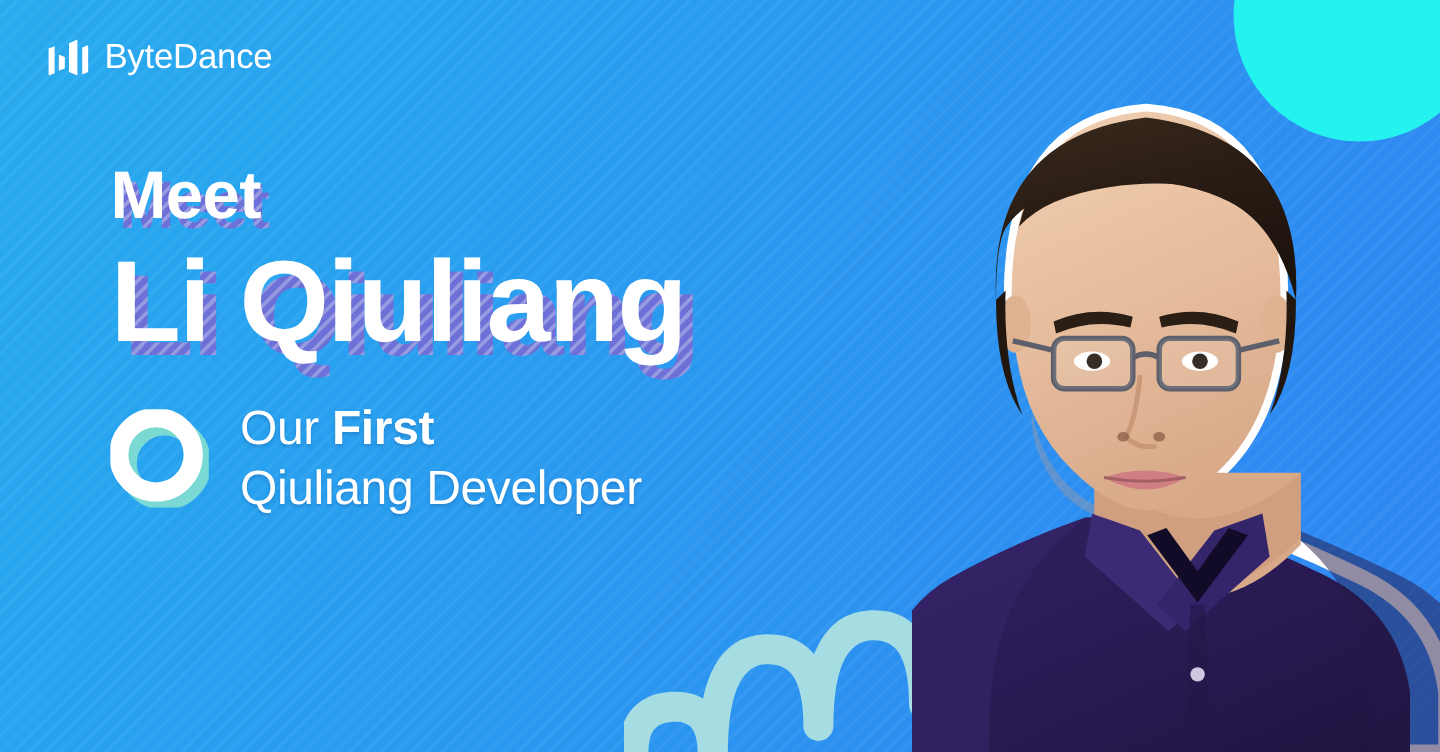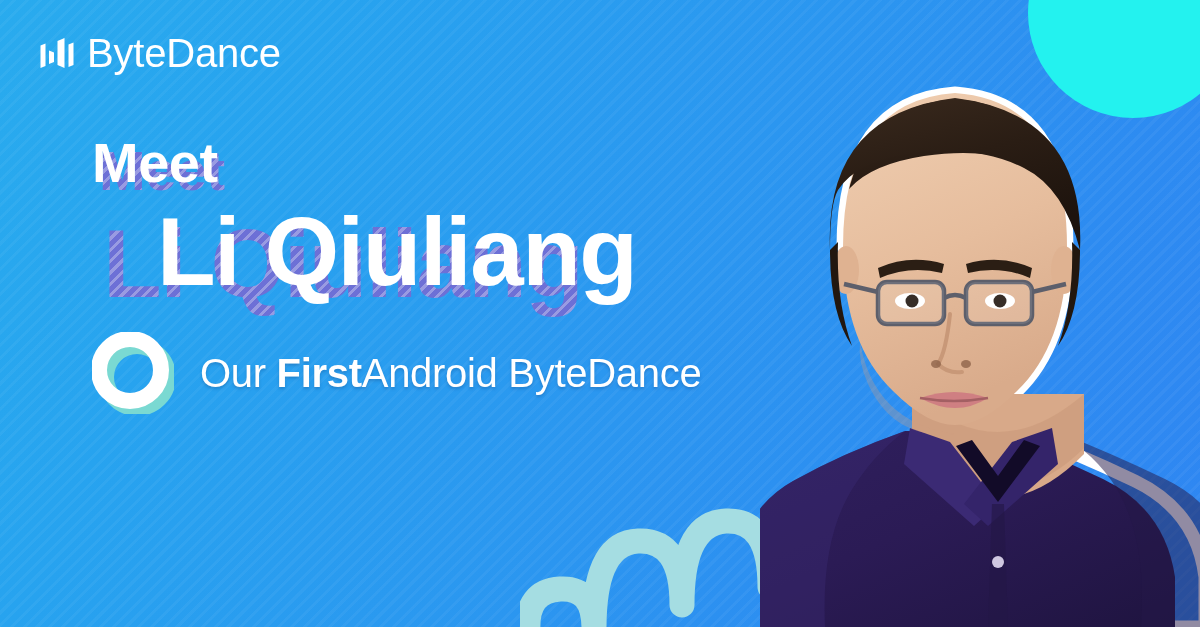--- a/index.html
+++ b/index.html
@@ -39,21 +39,21 @@
 
   
   .logo{
     position:absolute;left:40px;top:33px;
     display:flex;align-items:center;gap:13px;
     z-index:40;
   }
   .logo-mark{width:34px;height:30px;display:block;}
   .logo-word{
     color:#ffffff;
-    font-size:40px;
+    font-size:29px;
     font-weight:500;
     letter-spacing:-0.2px;
     line-height:1;
     white-space:nowrap;
   }
 
   
   .copy{
     position:absolute;
     left:92px;top:132px;
@@ -112,21 +112,21 @@
   }
   .ring-icon{
     position:relative;
     width:82px;height:82px;
     flex:0 0 82px;
     margin-right:26px;
   }
   .ring-icon svg{display:block;width:82px;height:82px;}
 
   .subtitle-lines{
-    display:flex;flex-direction:row;
+    display:flex;flex-direction:column;
     justify-content:center;
   }
   .sub-line{
     font-size:40px;
     line-height:50px;
     color:#ffffff;
     white-space:nowrap;
     letter-spacing:-0.3px;
     text-shadow:0 2px 3px rgba(20,70,130,0.30);
   }
@@ -288,19 +288,19 @@
 
     <div class="subtitle-row">
       <span class="ring-icon">
         <svg viewBox="0 0 82 82" xmlns="http://www.w3.org/2000/svg">
           <circle cx="45" cy="45" r="31" fill="none" stroke="#7ad9d2" stroke-width="16"></circle>
           <circle cx="38" cy="38" r="31" fill="none" stroke="#ffffff" stroke-width="16"></circle>
         </svg>
       </span>
       <span class="subtitle-lines">
         <span class="sub-line"><span class="sub-light">Our </span><span class="sub-bold">First</span></span>
-        <span class="sub-line sub-light">Android ByteDance</span>
+        <span class="sub-line sub-light">Qiuliang Developer</span>
       </span>
     </div>
 
   </div>
 
 </div>
 
 </body></html>

